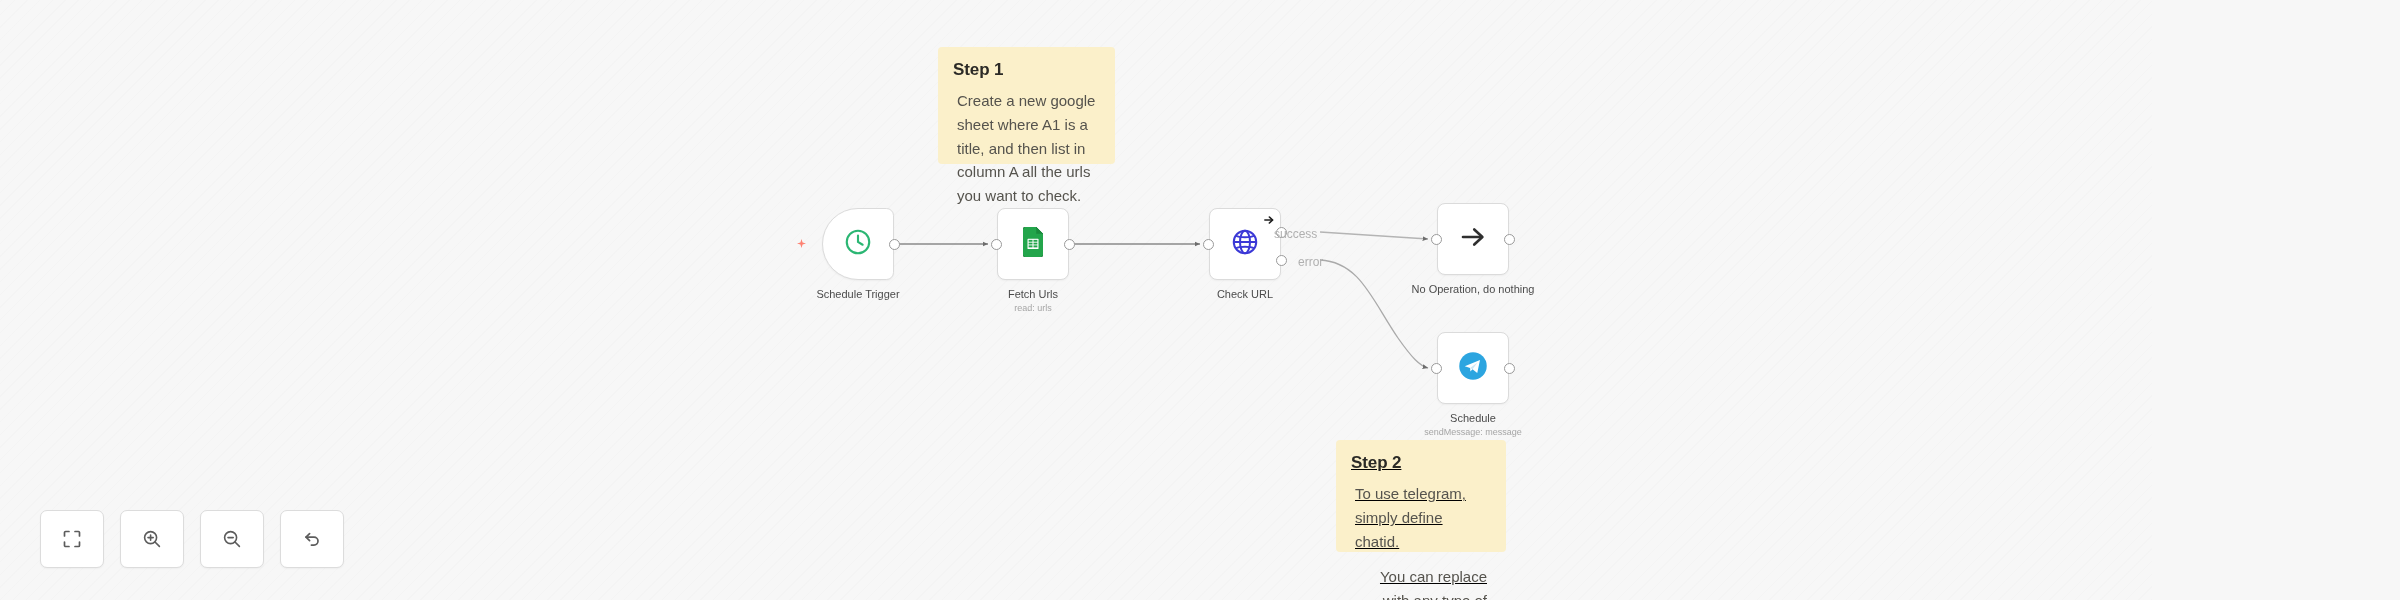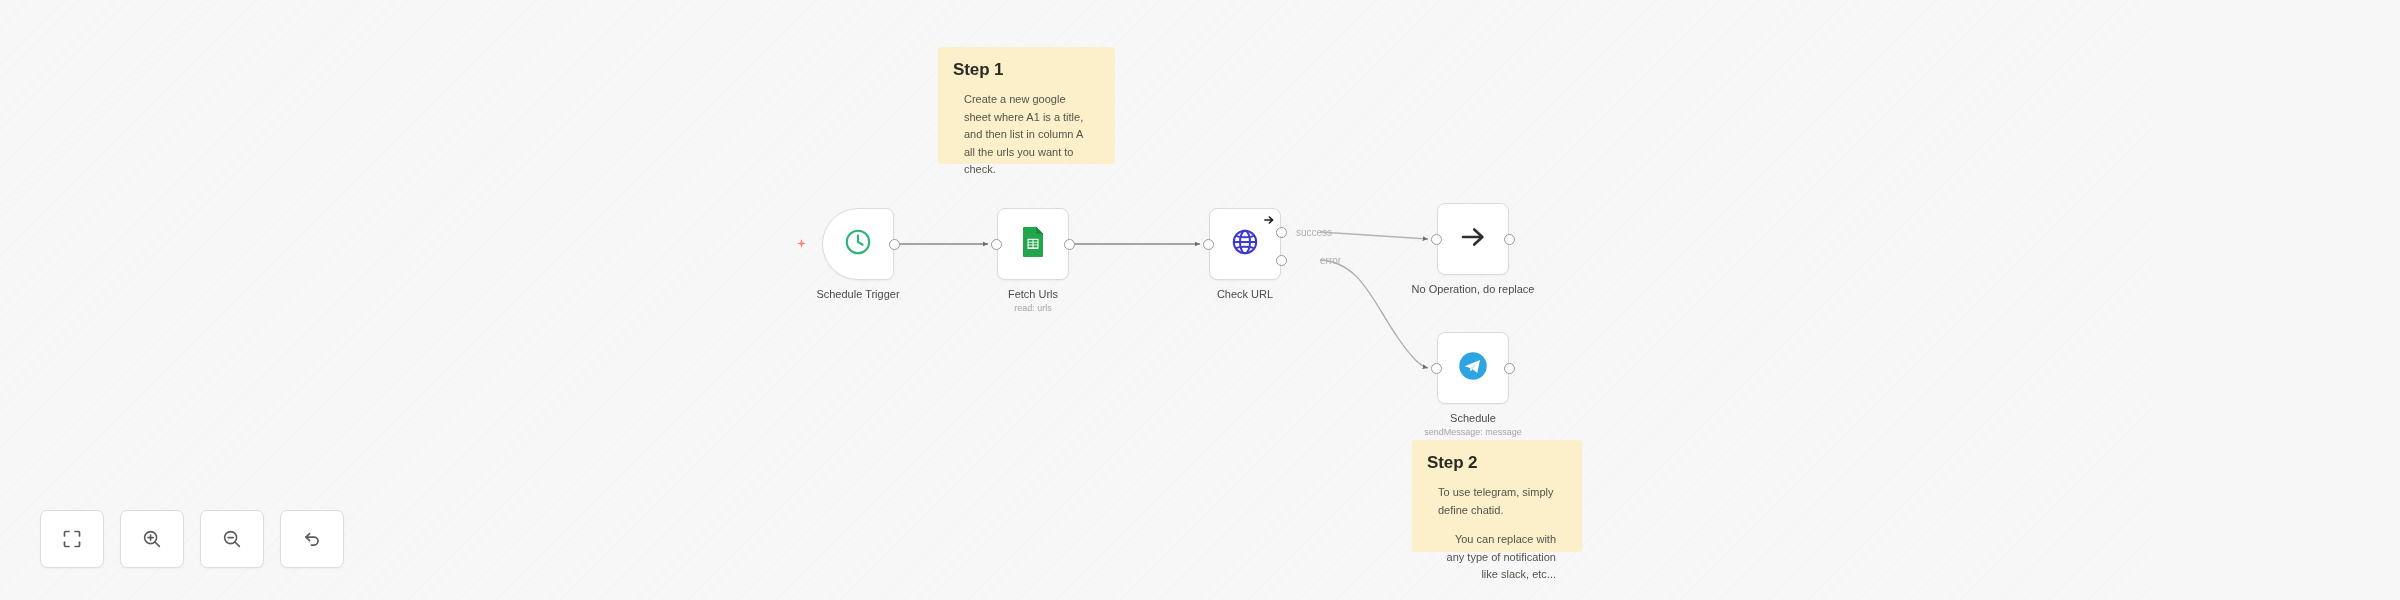--- a/index.html
+++ b/index.html
@@ -51,24 +51,24 @@
   }
   .sticky-title {
     font-size: 17px;
     font-weight: bold;
     color: #2b2a26;
     line-height: 1.2;
     margin: 0 0 9px 0;
     letter-spacing: -0.1px;
   }
   .sticky-body {
-    font-size: 11px;
+    font-size: 15px;
     color: #55534d;
     line-height: 1.58;
-    margin: 11px;
+    margin: 4px;
   }
   .sticky-body + .sticky-body {
     margin-top: 12px;
     text-align: right;
   }
 
   
   .node {
     position: absolute;
     width: 0;
@@ -122,24 +122,24 @@
     border-radius: 50%;
     background: #ffffff;
     border: 1.5px solid #9a9a9a;
     box-sizing: border-box;
   }
   .port.in  { left: -6px; }
   .port.out { left: 67px; }
 
   .port-label {
     position: absolute;
-    font-size: 10px;
+    font-size: 12px;
     color: #b0b0b0;
     white-space: nowrap;
-    left: 87px;
+    left: 65px;
   }
 
   
   .trigger-pin {
     position: absolute;
     left: -25px;
     top: 31px;
     width: 9px;
     height: 9px;
     background: #ff6d5a;
@@ -200,21 +200,21 @@
     <line x1="1320" y1="232" x2="1428" y2="239" stroke="#b4b4b4" stroke-width="1.3" marker-end="url(#arrowhead)"></line>
 
     <path d="M1320,260 C1360,262 1372,300 1398,338 C1412,358 1420,366 1428,368" fill="none" stroke="#aaaaaa" stroke-width="1.3" marker-end="url(#arrowhead)"></path>
   </svg>
 
   <div class="sticky" style="left:938px; top:47px; width:177px; height:117px;">
     <div class="sticky-title">Step 1</div>
     <div class="sticky-body">Create a new google sheet where A1 is a title, and then list in column A all the urls you want to check.</div>
   </div>
 
-  <div class="sticky" style="left:1412px; top:440px; width:170px; height:112px;">
+  <div class="sticky" style="left:1336px; top:440px; width:170px; height:112px;text-decoration:underline;">
     <div class="sticky-title">Step 2</div>
     <div class="sticky-body">To use telegram, simply define chatid.</div>
     <div class="sticky-body">You can replace with any type of notification like slack, etc...</div>
   </div>
 
   <div class="node" style="left:822px; top:208px;">
     <div class="trigger-pin"></div>
     <div class="node-box trigger">
       <span>
         <svg width="30" height="30" viewBox="0 0 24 24" fill="none" stroke="#2bb673" stroke-width="1.7">
@@ -284,21 +284,21 @@
     <div class="node-box">
       <span>
         <svg width="30" height="30" viewBox="0 0 24 24" fill="none" stroke="#2f2f2f" stroke-width="2.1" stroke-linecap="round" stroke-linejoin="round">
           <line x1="4" y1="12" x2="19" y2="12"></line>
           <polyline points="13,6 19.5,12 13,18"></polyline>
         </svg>
       </span>
     </div>
     <div class="port in" style="top:31px;"></div>
     <div class="port out" style="top:31px;"></div>
-    <div class="node-label">No Operation, do replace</div>
+    <div class="node-label">No Operation, do nothing</div>
   </div>
 
   <div class="node" style="left:1437px; top:332px;">
     <div class="node-box">
       <span>
         <svg width="30" height="30" viewBox="0 0 24 24">
           <circle cx="12" cy="12" r="11" fill="#2ca5e0"></circle>
           <path d="M5.4 12.1 L17.6 7.1 L15.4 17.6 L11.6 14.6 L9.9 16.3
                    L9.7 13.6 Z" fill="#ffffff"></path>
           <path d="M9.7 13.6 L15.6 9.2 L11.6 14.6 Z" fill="#cfe7f5"></path>

